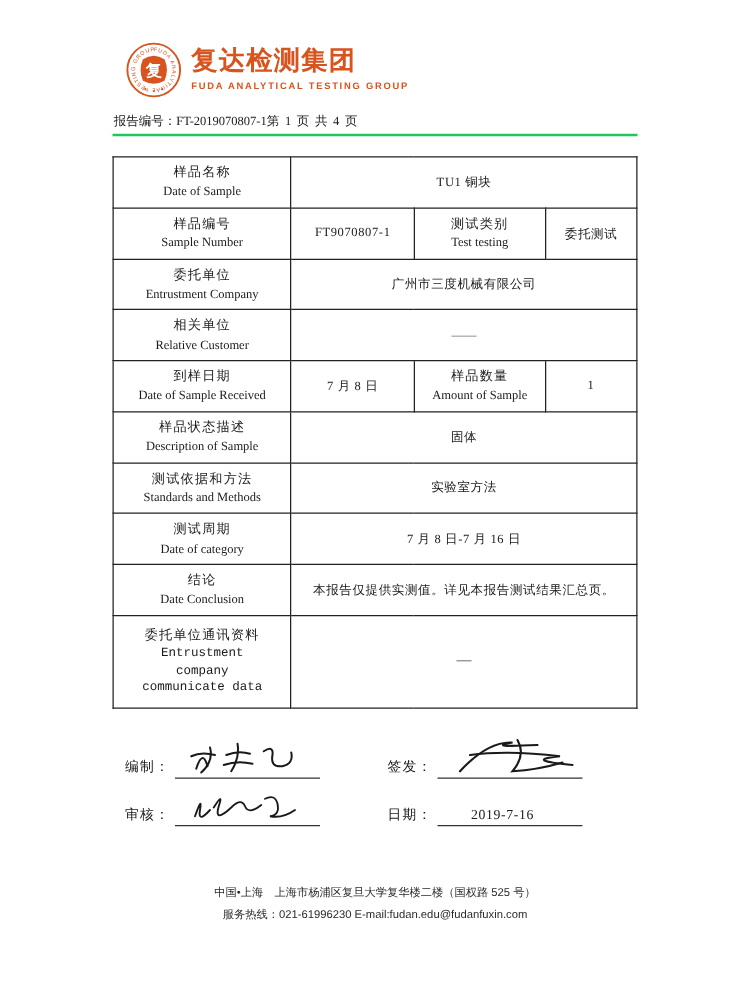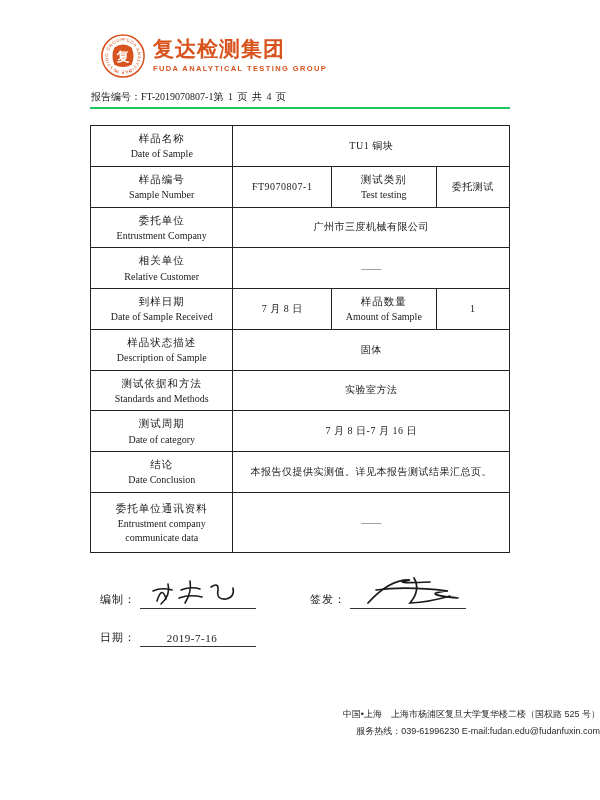--- a/index.html
+++ b/index.html
@@ -22,35 +22,35 @@
   .meta-row .page-info { letter-spacing:1px; }
 
   
   table.info-table { width:100%; border-collapse:collapse; margin-top:16px; }
   table.info-table td { border:1px solid #222; text-align:center; vertical-align:middle;
                         padding:5px 3px; }
   td.lbl .cn { font-size:10.5px; letter-spacing:1px; line-height:1.55; }
   td.lbl .en { font-size:10px; line-height:1.35; }
   td.val { font-size:10px; letter-spacing:0.5px; }
   td.val.dash { color:#555; letter-spacing:0; }
-  tr.tall td { padding:8px 5px; }
+  tr.tall td { padding:8px 19px;font-family:Liberation Mono, monospace; }
 
   
   .sig-area { margin-top:34px; padding:0 6px 0 10px; display:grid;
               grid-template-columns: 1fr 1fr; column-gap:50px; row-gap:26px;gap:16px; }
   .sig-item { display:flex; align-items:flex-end; font-size:11px; white-space:nowrap; }
   .sig-label { letter-spacing:1px; padding-bottom:2px; }
   .sig-line { display:inline-block; width:116px; border-bottom:1.3px solid #333;
               height:22px; position:relative; margin-left:4px; }
   .sig-line svg.sig { position:absolute; left:8px; bottom:-3px; overflow:visible; }
   .sig-line .date-text { position:absolute; left:0; right:12px; bottom:2px; text-align:center;
               font-size:11px; letter-spacing:0.5px; }
 
   
-  .footer { position:absolute; left:0; right:0; top:706px; text-align:right;
+  .footer { position:absolute; left:0; right:0; top:706px; text-align:center;
             font-family:"Liberation Sans", sans-serif; font-size:9px; color:#2a2a2a;
             line-height:1.85; }
 </style>
 </head>
 <body>
 
 <div class="page">
 
   <div class="logo-row">
     <svg class="seal" viewBox="0 0 48 48">
@@ -194,24 +194,36 @@
         <svg class="sig" width="104" height="36" viewBox="0 0 104 36">
           <g fill="none" stroke="#1a1a1a" stroke-width="1.7" stroke-linecap="round">
             <path d="M10 28 Q32 4 52 5 Q30 9 72 7"></path>
             <path d="M18 15 Q48 11 90 16 Q60 19 100 23"></path>
             <path d="M56 3 Q63 15 52 28 Q72 27 92 21"></path>
           </g>
         </svg>
       </span>
     </div>
     <div class="sig-item">
+      <span class="sig-label">审核：</span>
+      <span class="sig-line">
+        <svg class="sig" width="96" height="32" viewBox="0 0 96 32">
+          <g fill="none" stroke="#1a1a1a" stroke-width="1.5" stroke-linecap="round">
+            <path d="M8 22 Q14 5 12 17 Q10 28 20 17"></path>
+            <path d="M23 15 Q31 2 27 14 Q23 28 37 15 Q45 7 48 14 Q51 21 61 13"></path>
+            <path d="M64 8 Q72 4 74 12 Q76 21 68 22 Q78 24 88 17"></path>
+          </g>
+        </svg>
+      </span>
+    </div>
+    <div class="sig-item">
       <span class="sig-label">日期：</span>
       <span class="sig-line">
         <span class="date-text">2019-7-16</span>
       </span>
     </div>
   </div>
 </div>
 
 <div class="footer">
   <div>中国•上海　上海市杨浦区复旦大学复华楼二楼（国权路 525 号）</div>
-  <div>服务热线：039-61996230 E-mail:fudan.edu@fudanfuxin.com</div>
+  <div>服务热线：021-61996230 E-mail:fudan.edu@fudanfuxin.com</div>
 </div>
 
 </body></html>

